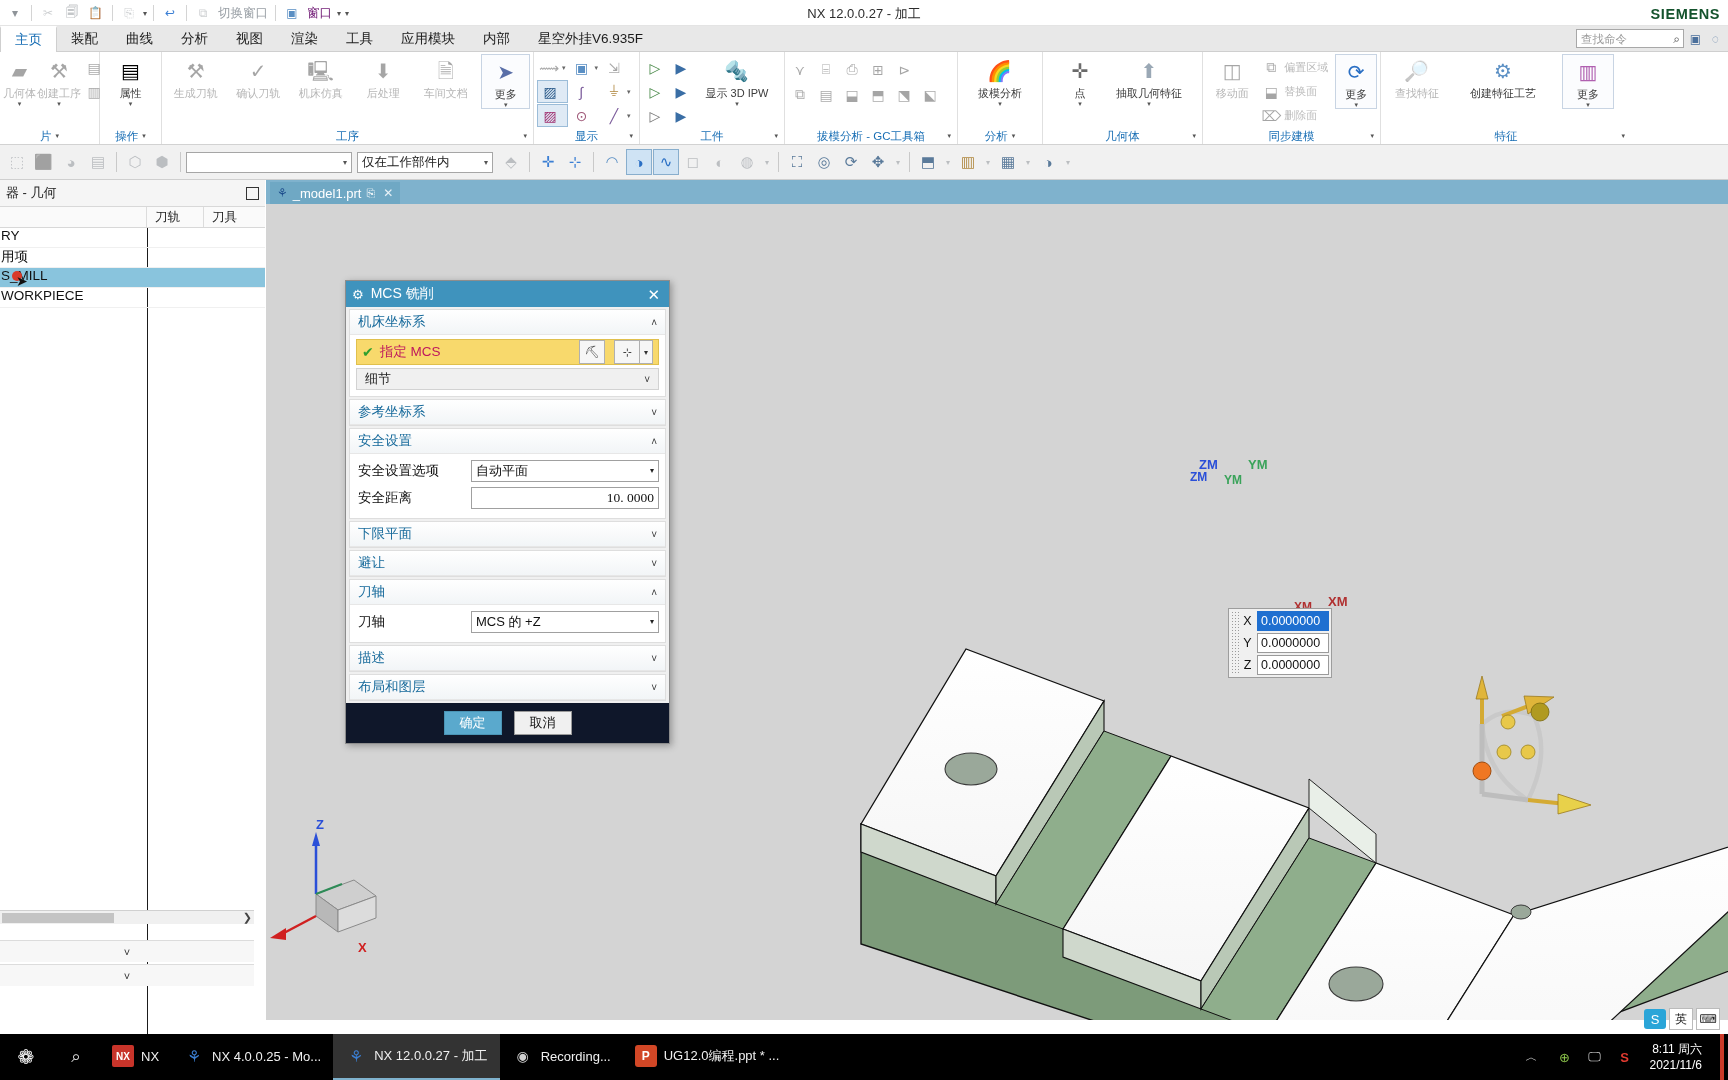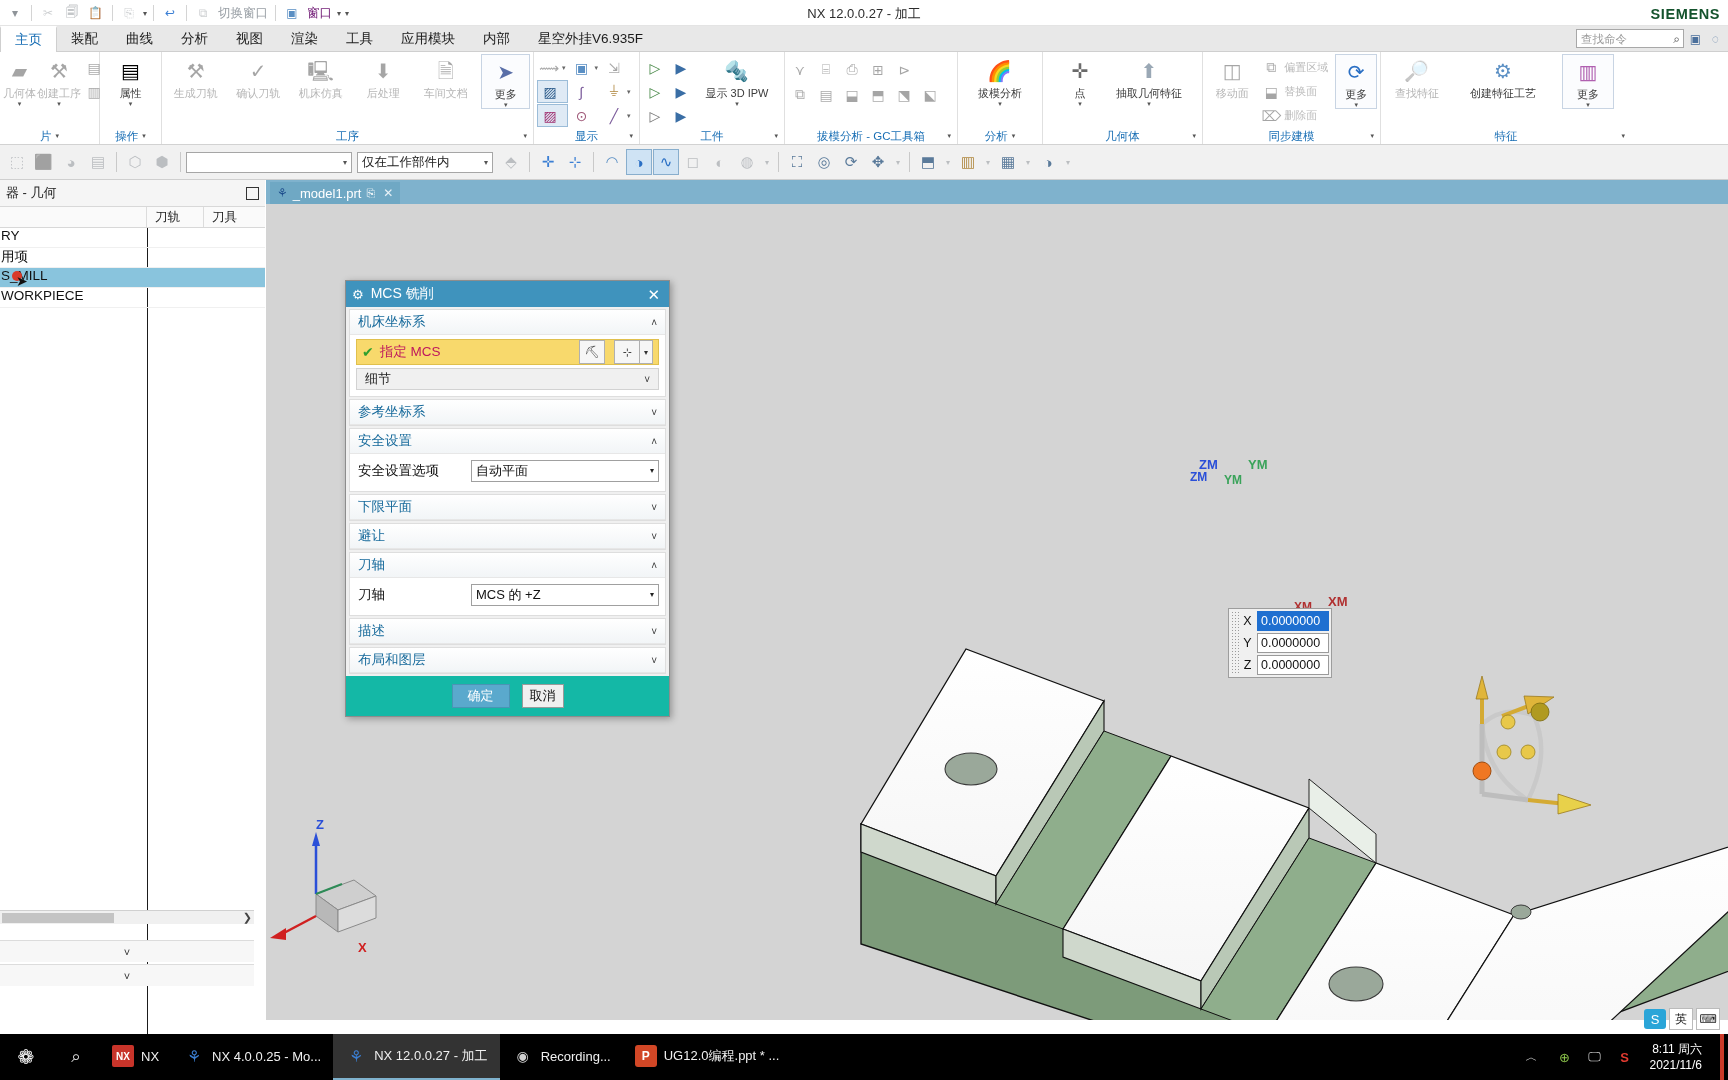--- a/index.html
+++ b/index.html
@@ -334,29 +334,29 @@
   }
   .fld-combo .ca { margin-left: auto; font-size: 8px; color: #222; }
   .fld-input {
     flex: 1; height: 22px; background: #ffffff; border: 1px solid #a0a0a0;
     display: flex; align-items: center; justify-content: flex-end;
     padding: 0 4px; font-size: 13.5px; color: #111;
     font-family: "Liberation Serif", serif;
   }
   .dlg-footer {
     display: flex; align-items: center; justify-content: center; gap: 12px;
-    height: 40px; background: #14b8a6;
+    height: 40px; background: #0f172a;
   }
   .btn-ok {
     width: 58px; height: 24px; background: #5aa9cd; border: 1px solid #4a94b5;
     color: #ffffff; font-size: 13px; display: flex; align-items: center;
     justify-content: center;
   }
   .btn-cancel {
-    width: 42px; height: 24px; background: #f0f0f0; border: 1px solid #9a9a9a;
+    width: 58px; height: 24px; background: #f0f0f0; border: 1px solid #9a9a9a;
     color: #111; font-size: 13px; display: flex; align-items: center;
     justify-content: center;
   }
 
   
   .coordbox {
     position: absolute; left: 1228px; top: 608px; z-index: 30;
     background: #f0f0f0; border: 1px solid #9d9d9d;
     display: flex; align-items: stretch; padding: 2px;
   }
@@ -973,20 +973,24 @@
           <span class="chev">˄</span>
         </div>
         <div class="sec-content">
           <div class="fld-row">
             <span class="fld-lbl">安全设置选项</span>
             <span class="fld-combo">
               <span>自动平面</span>
               <span class="ca">▾</span>
             </span>
           </div>
+          <div class="fld-row">
+            <span class="fld-lbl">安全距离</span>
+            <span class="fld-input">10. 0000</span>
+          </div>
         </div>
       </div>
 
       <div class="dlg-section">
         <div class="sec-head">
           <span>下限平面</span>
           <span class="chev">˅</span>
         </div>
       </div>
 

